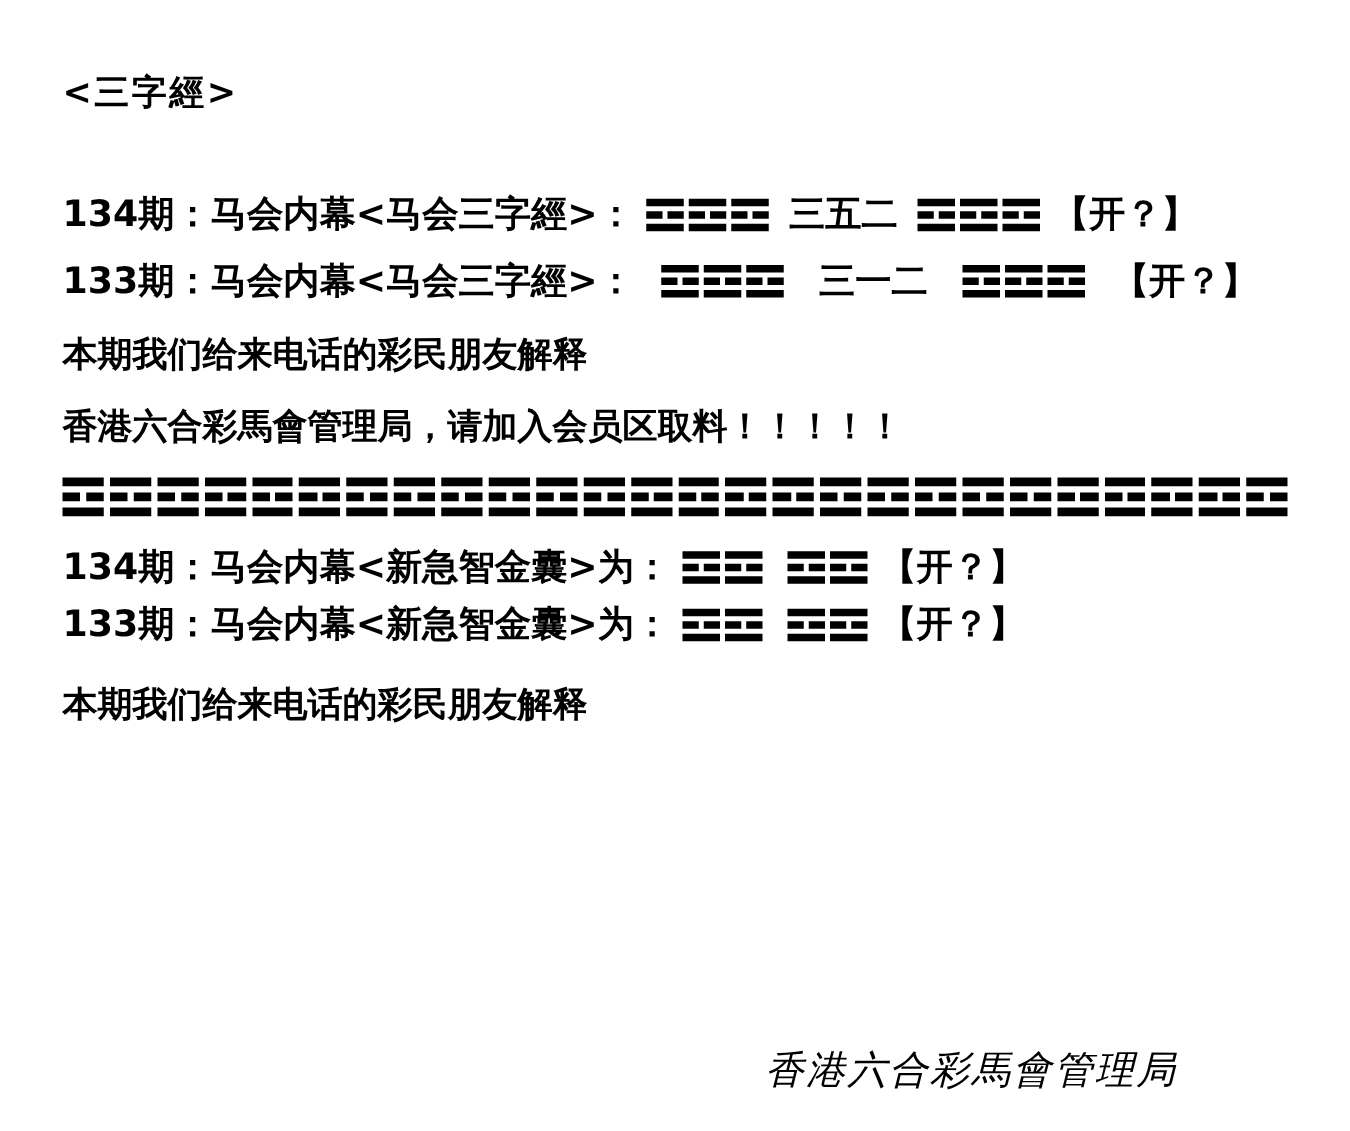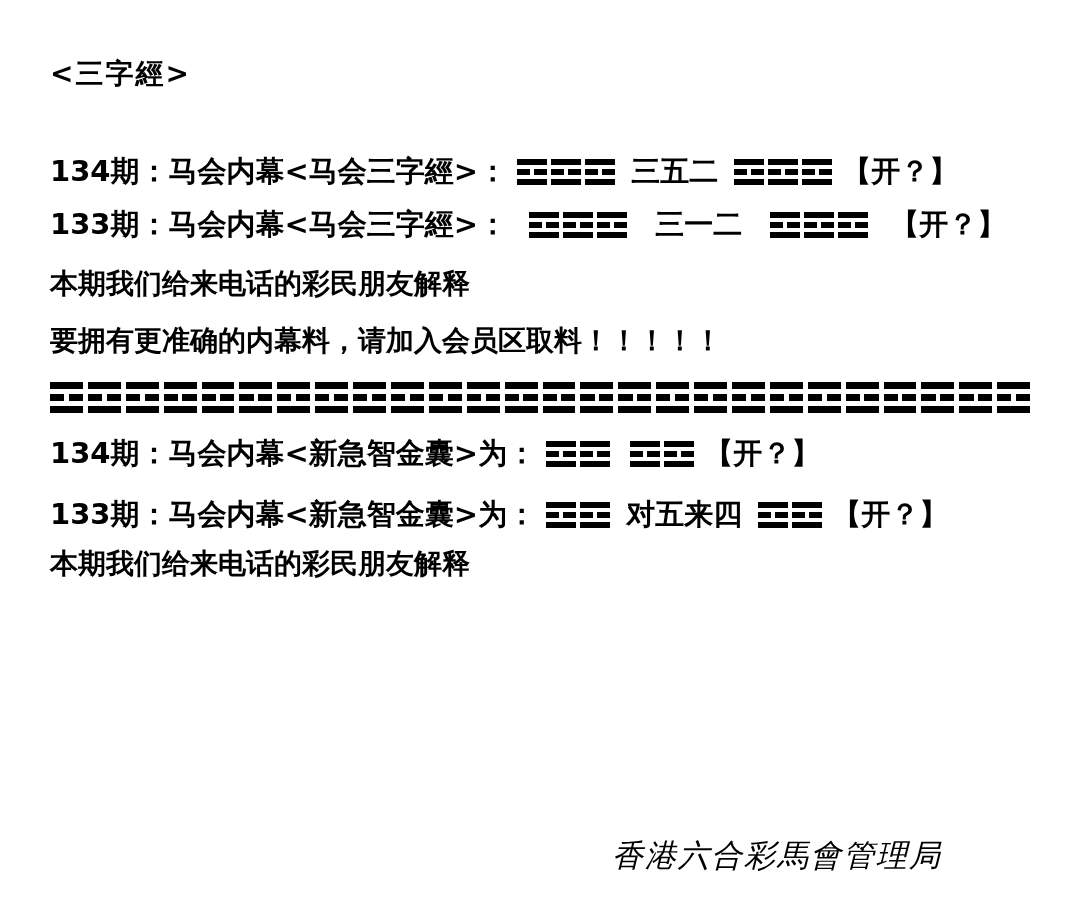--- a/index.html
+++ b/index.html
@@ -37,21 +37,21 @@
     font-weight: 700;
   }
   .line .txt {
     display: inline-block;
   }
   .l1  { top: 152px; font-size: 29px; justify-content: space-between; }
   .l2  { top: 205px; font-size: 29px; gap: 12px; }
   .l3  { top: 265px; font-size: 28px; }
   .l4  { top: 322px; font-size: 28px; }
   .l6  { top: 434px; font-size: 29px; }
-  .l7  { top: 495px; font-size: 29px; }
+  .l7  { top: 480px; font-size: 29px; }
   .l8  { top: 545px; font-size: 28px; }
 
   
   .bars {
     display: inline-flex;
     flex-direction: row;
     gap: 4px;
     margin: 0 10px;
     vertical-align: middle;
   }
@@ -244,21 +244,21 @@
         </span>
     </span>
     <span class="txt">【开？】</span>
   </div>
 
   <div class="line l3">
     <span class="txt">本期我们给来电话的彩民朋友解释</span>
   </div>
 
   <div class="line l4">
-    <span class="txt">要拥有更准确的内幕料，请加入会员区取料！！！！！</span>
+    <span class="txt">香港六合彩馬會管理局，请加入会员区取料！！！！！</span>
   </div>
 
   <div class="sep">
     <span class="scol">
         <span class="b"></span>
         <span class="b split">
           <i></i>
           <i></i>
         </span>
         <span class="b"></span>
@@ -519,21 +519,20 @@
         </span>
       <span class="barcol">
           <span class="b"></span>
           <span class="b split">
             <i></i>
             <i></i>
           </span>
           <span class="b"></span>
         </span>
     </span>
-    <span class="txt mid">对五来四</span>
     <span class="bars">
       <span class="barcol">
           <span class="b"></span>
           <span class="b split">
             <i></i>
             <i></i>
           </span>
           <span class="b"></span>
         </span>
       <span class="barcol">

